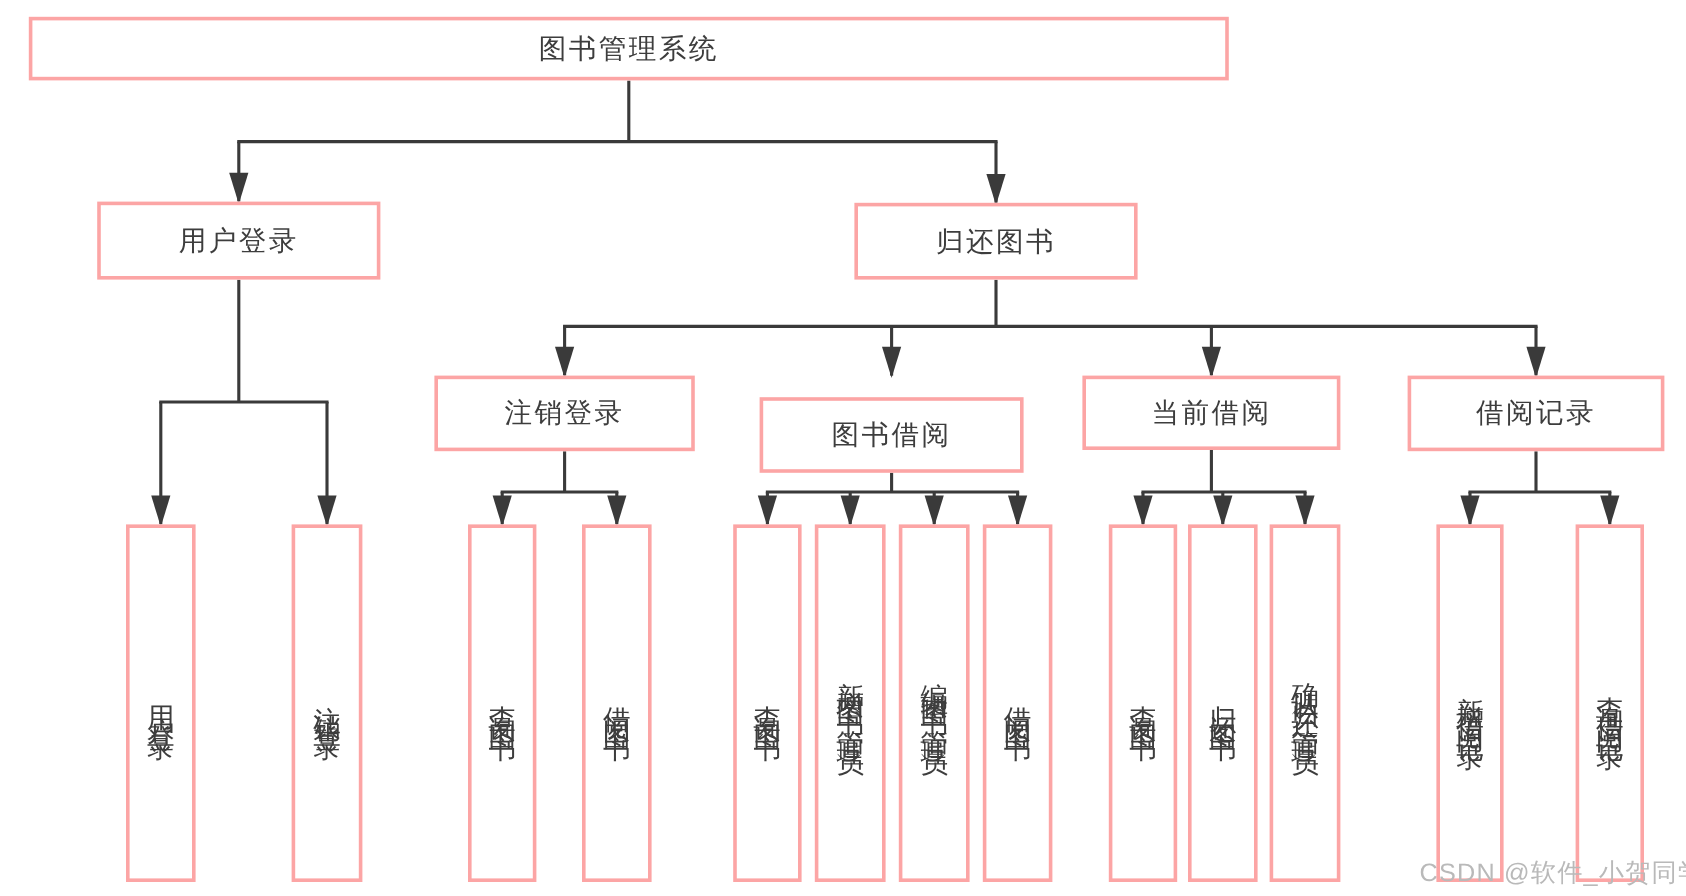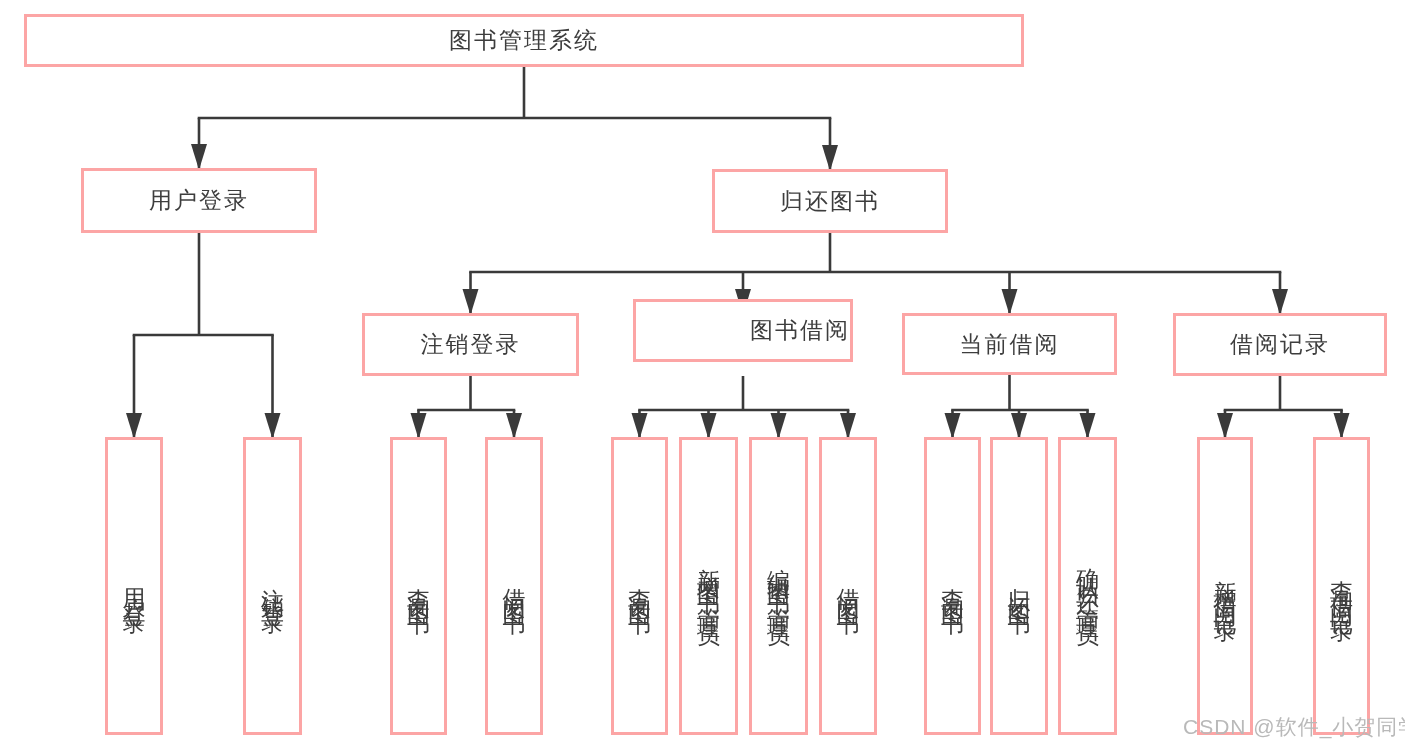--- a/index.html
+++ b/index.html
@@ -139,21 +139,21 @@
       </div>
       <div class="box h" style="left: 362px; top: 313px; width: 217px; height: 63px;">
         <span>注销登录</span>
       </div>
       <div class="box v" style="left: 390px; top: 437px; width: 57px; height: 298px;">
         <span>查询图书</span>
       </div>
       <div class="box v" style="left: 485px; top: 437px; width: 58px; height: 298px;">
         <span>借阅图书</span>
       </div>
-      <div class="box h" style="left: 633px; top: 299px; width: 220px; height: 63px; justify-content: flex-end;">
+      <div class="box h" style="left: 633px; top: 331px; width: 220px; height: 63px;">
         <span>图书借阅</span>
       </div>
       <div class="box v" style="left: 611px; top: 437px; width: 57px; height: 298px;">
         <span>查询图书</span>
       </div>
       <div class="box v" style="left: 679px; top: 437px; width: 59px; height: 298px;">
         <span>新增图书（管理员）</span>
       </div>
       <div class="box v" style="left: 749px; top: 437px; width: 59px; height: 298px;">
         <span>编辑图书（管理员）</span>

